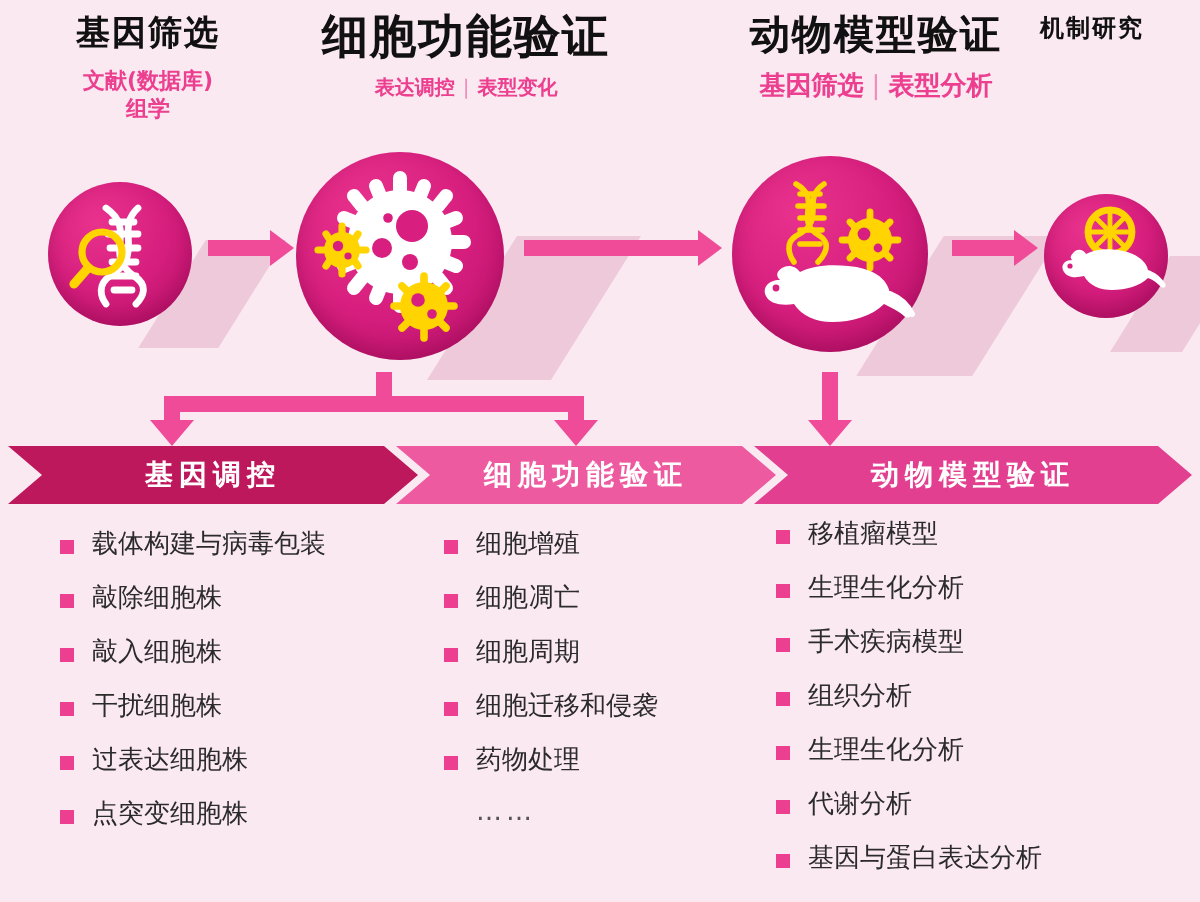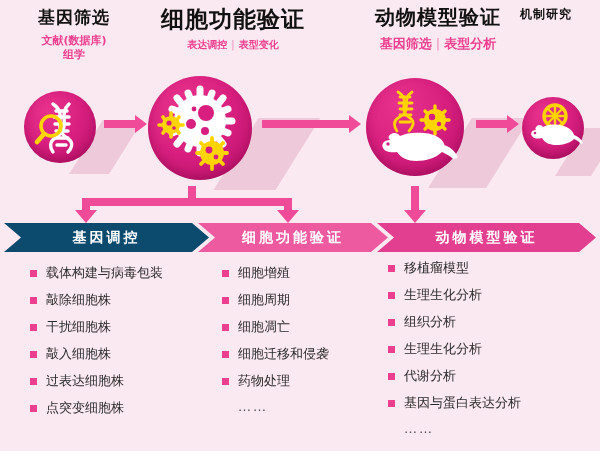--- a/index.html
+++ b/index.html
@@ -76,21 +76,21 @@
     border-top:13px solid #ef4b98;
   }
 
   
   .banner{
     position:absolute;height:29px;
     display:flex;align-items:center;justify-content:center;
     color:#fff;font-weight:bold;font-size:14px;letter-spacing:3px;
     clip-path:polygon(0 0,calc(100% - 17px) 0,100% 50%,calc(100% - 17px) 100%,0 100%,17px 50%);
   }
-  .b1{left:4px;top:223px;width:205px;background:#0c4a6e;}
+  .b1{left:4px;top:223px;width:205px;background:#be185d;}
   .b2{left:198px;top:223px;width:190px;background:#ee5aa0;}
   .b3{left:377px;top:223px;width:219px;background:#e23f90;}
 
   
   .list{position:absolute;}
   .li{
     display:flex;align-items:flex-start;
     color:#2b2b2b;font-size:13px;line-height:1;
     margin-bottom:14px;white-space:nowrap;
   }
@@ -298,71 +298,75 @@
     <div class="li">
       <span class="bullet"></span>
       <span>载体构建与病毒包装</span>
     </div>
     <div class="li">
       <span class="bullet"></span>
       <span>敲除细胞株</span>
     </div>
     <div class="li">
       <span class="bullet"></span>
+      <span>敲入细胞株</span>
+    </div>
+    <div class="li">
+      <span class="bullet"></span>
       <span>干扰细胞株</span>
     </div>
     <div class="li">
       <span class="bullet"></span>
-      <span>敲入细胞株</span>
-    </div>
-    <div class="li">
-      <span class="bullet"></span>
       <span>过表达细胞株</span>
     </div>
     <div class="li">
       <span class="bullet"></span>
       <span>点突变细胞株</span>
     </div>
   </div>
 
   <div class="list l2">
     <div class="li">
       <span class="bullet"></span>
       <span>细胞增殖</span>
     </div>
     <div class="li">
       <span class="bullet"></span>
+      <span>细胞凋亡</span>
+    </div>
+    <div class="li">
+      <span class="bullet"></span>
       <span>细胞周期</span>
     </div>
     <div class="li">
       <span class="bullet"></span>
-      <span>细胞凋亡</span>
-    </div>
-    <div class="li">
-      <span class="bullet"></span>
       <span>细胞迁移和侵袭</span>
     </div>
     <div class="li">
       <span class="bullet"></span>
       <span>药物处理</span>
     </div>
     <div class="dots">……</div>
   </div>
 
   <div class="list l3">
     <div class="li">
       <span class="bullet"></span>
       <span>移植瘤模型</span>
     </div>
     <div class="li">
       <span class="bullet"></span>
       <span>生理生化分析</span>
     </div>
     <div class="li">
       <span class="bullet"></span>
+      <span>手术疾病模型</span>
+    </div>
+    <div class="li">
+      <span class="bullet"></span>
       <span>组织分析</span>
     </div>
     <div class="li">
       <span class="bullet"></span>
       <span>生理生化分析</span>
     </div>
     <div class="li">
       <span class="bullet"></span>
       <span>代谢分析</span>
     </div>

